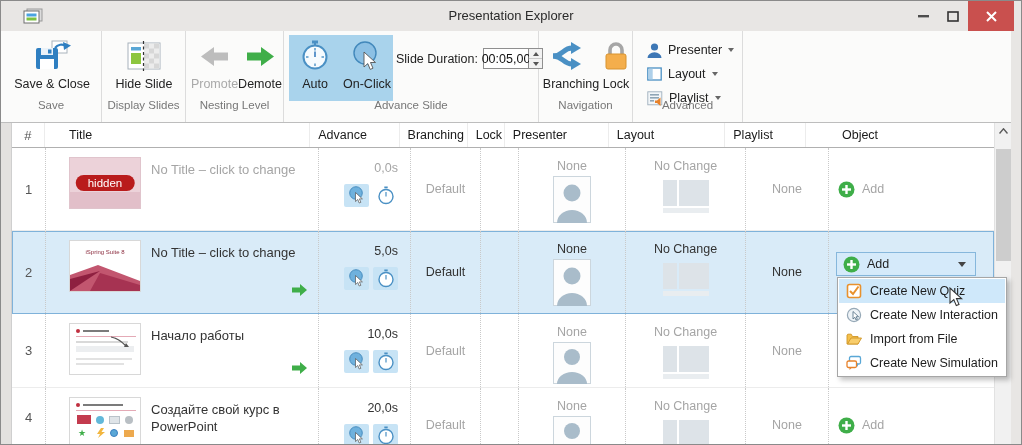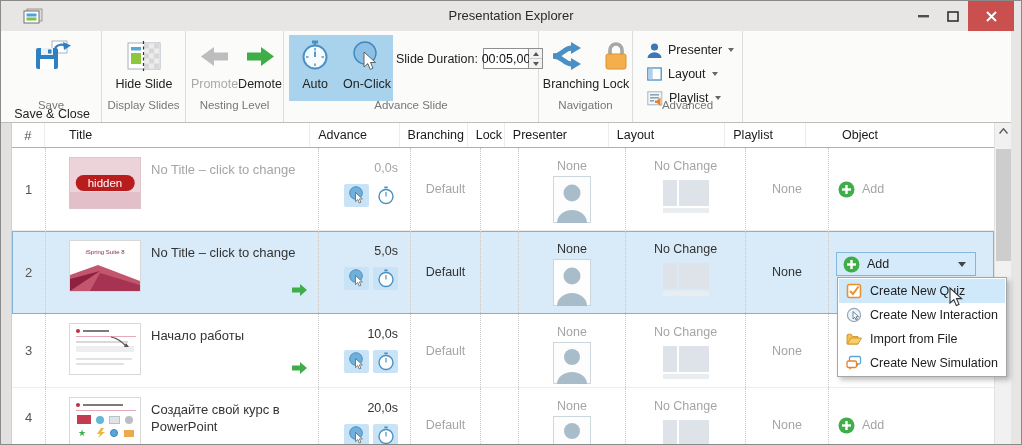--- a/index.html
+++ b/index.html
@@ -135,21 +135,21 @@
         <svg width="11" height="11" viewBox="0 0 11 11">
             <path d="M1,1 L10,10 M10,1 L1,10" stroke="#fff" stroke-width="2"></path>
           </svg>
       </div>
     </div>
   </div>
 
   <div class="ribbon">
 
     <div class="rgroup" style="left:0;width:101px;">
-      <div class="bigbtn" style="left:9px;width:84px;gap:30px;">
+      <div class="bigbtn" style="left:9px;width:84px;">
         <div class="ic">
             <svg width="40" height="34" viewBox="0 0 40 34">
           <rect x="20" y="2" width="15" height="12" fill="#fff" stroke="#aab4bc"></rect>
           <path d="M23 9 A8 8 0 0 1 34 7" fill="none" stroke="#2f7fc1" stroke-width="2.2"></path>
           <polygon points="31,3 39,6.5 32,11" fill="#2f7fc1"></polygon>
           <rect x="4" y="9" width="22" height="21" rx="2" fill="#2f7fc1"></rect>
           <rect x="9" y="9" width="12" height="7" fill="#eaf2f9"></rect>
           <rect x="16" y="10.5" width="3.5" height="4" fill="#2f7fc1"></rect>
           <rect x="8" y="20" width="14" height="10" fill="#fff"></rect>
         </svg>

